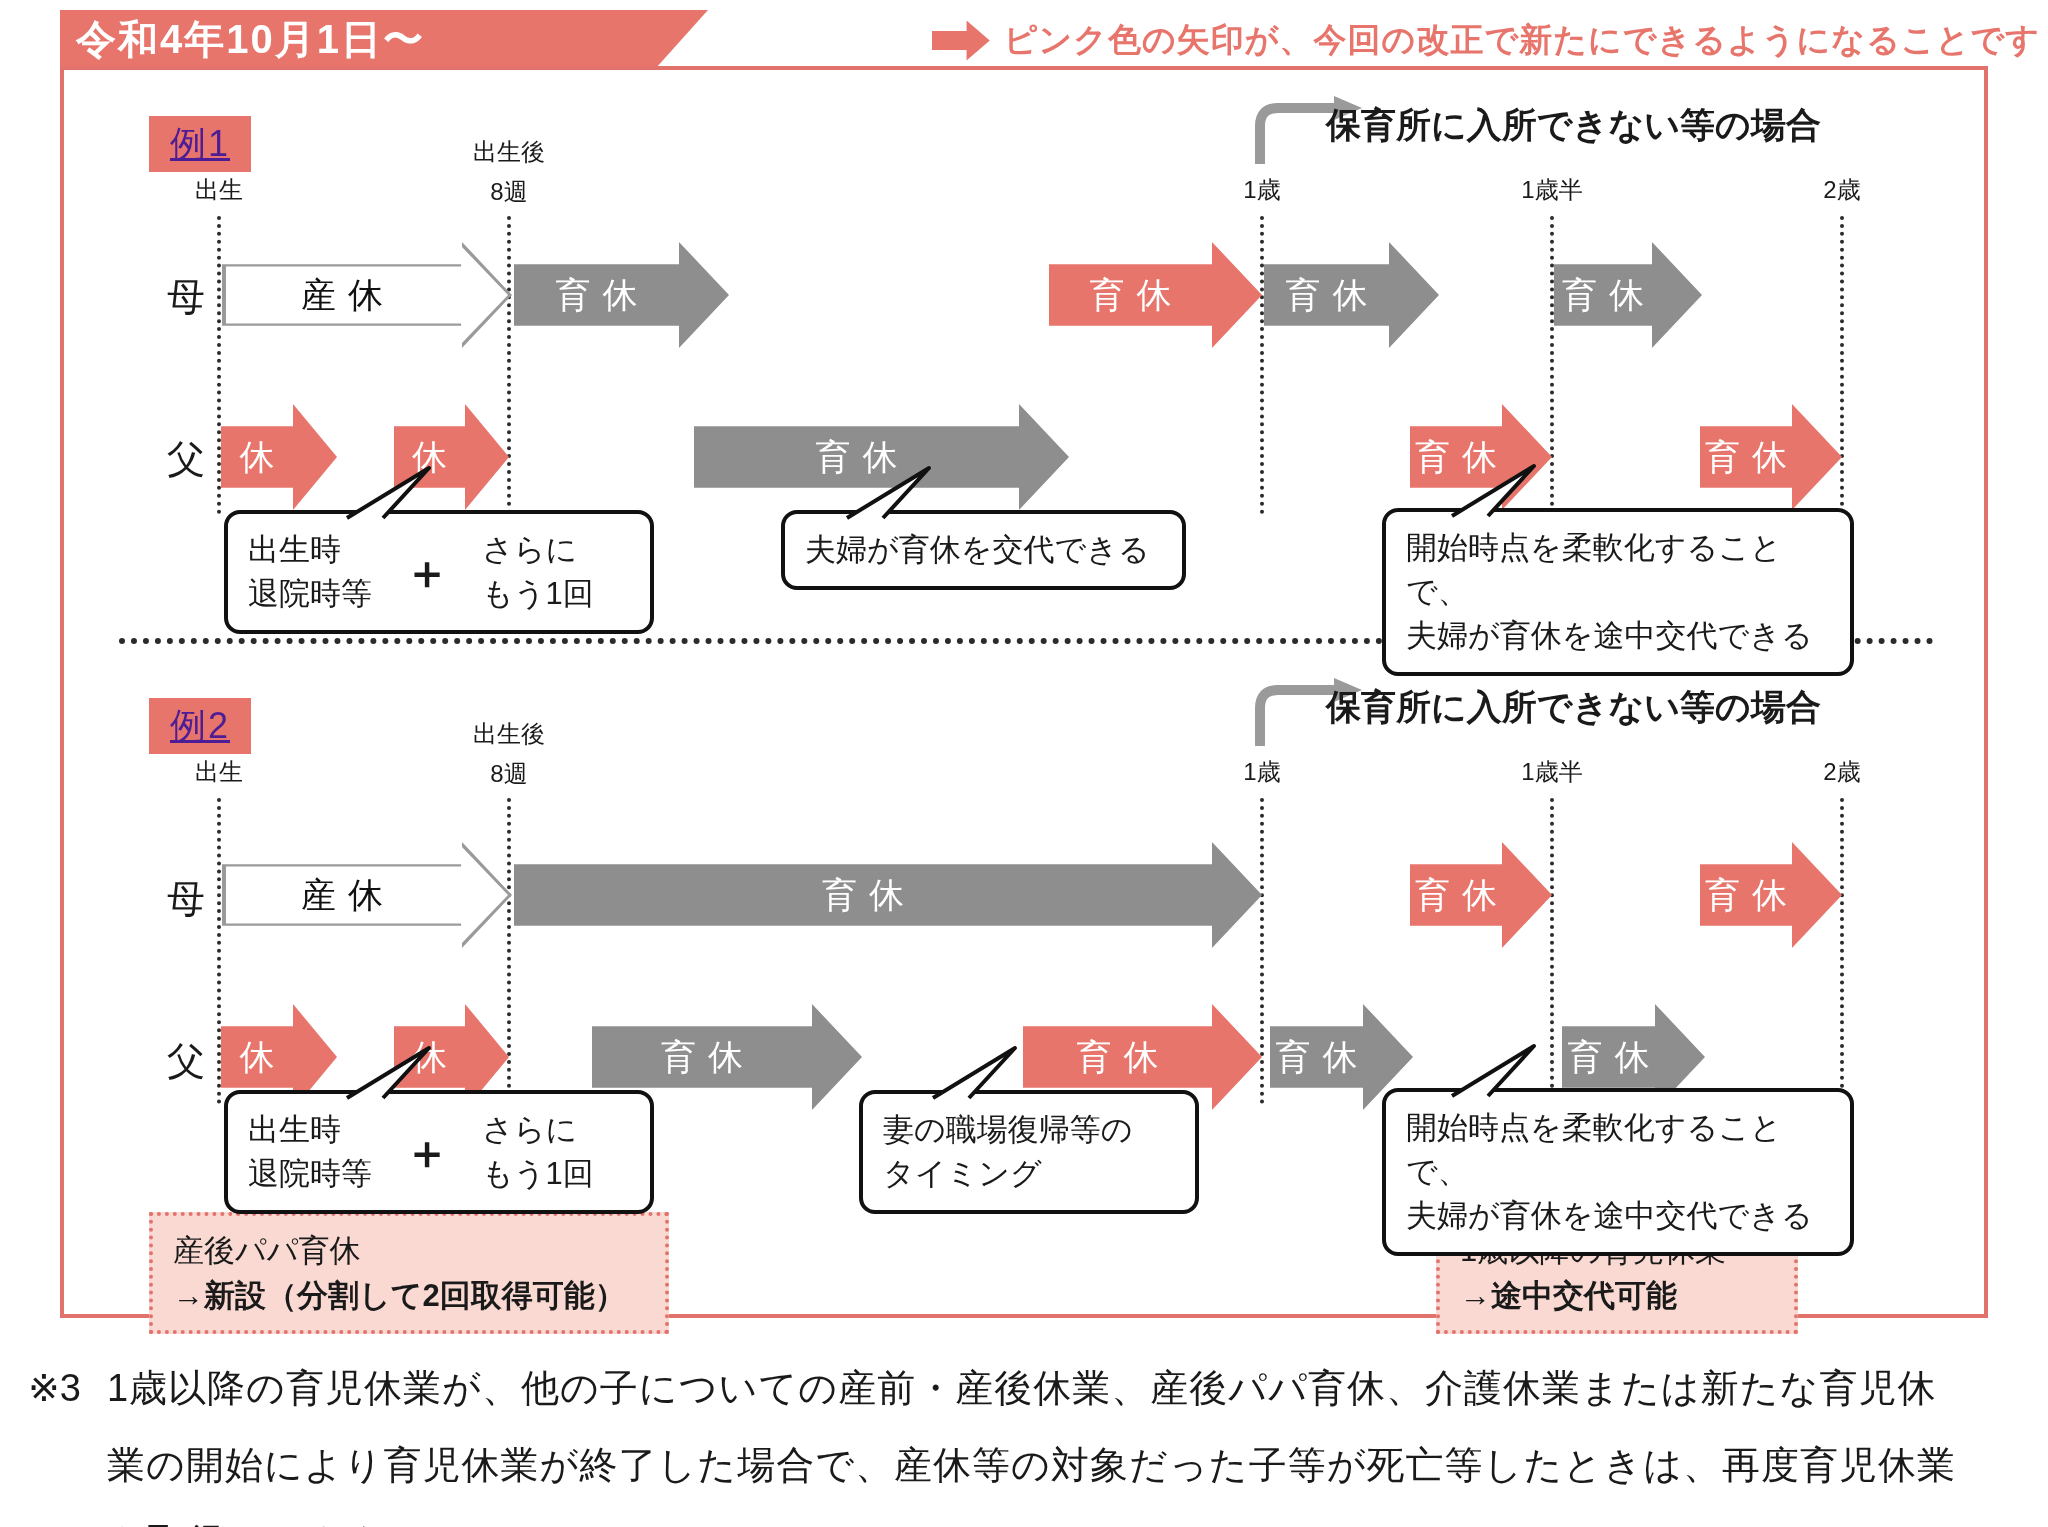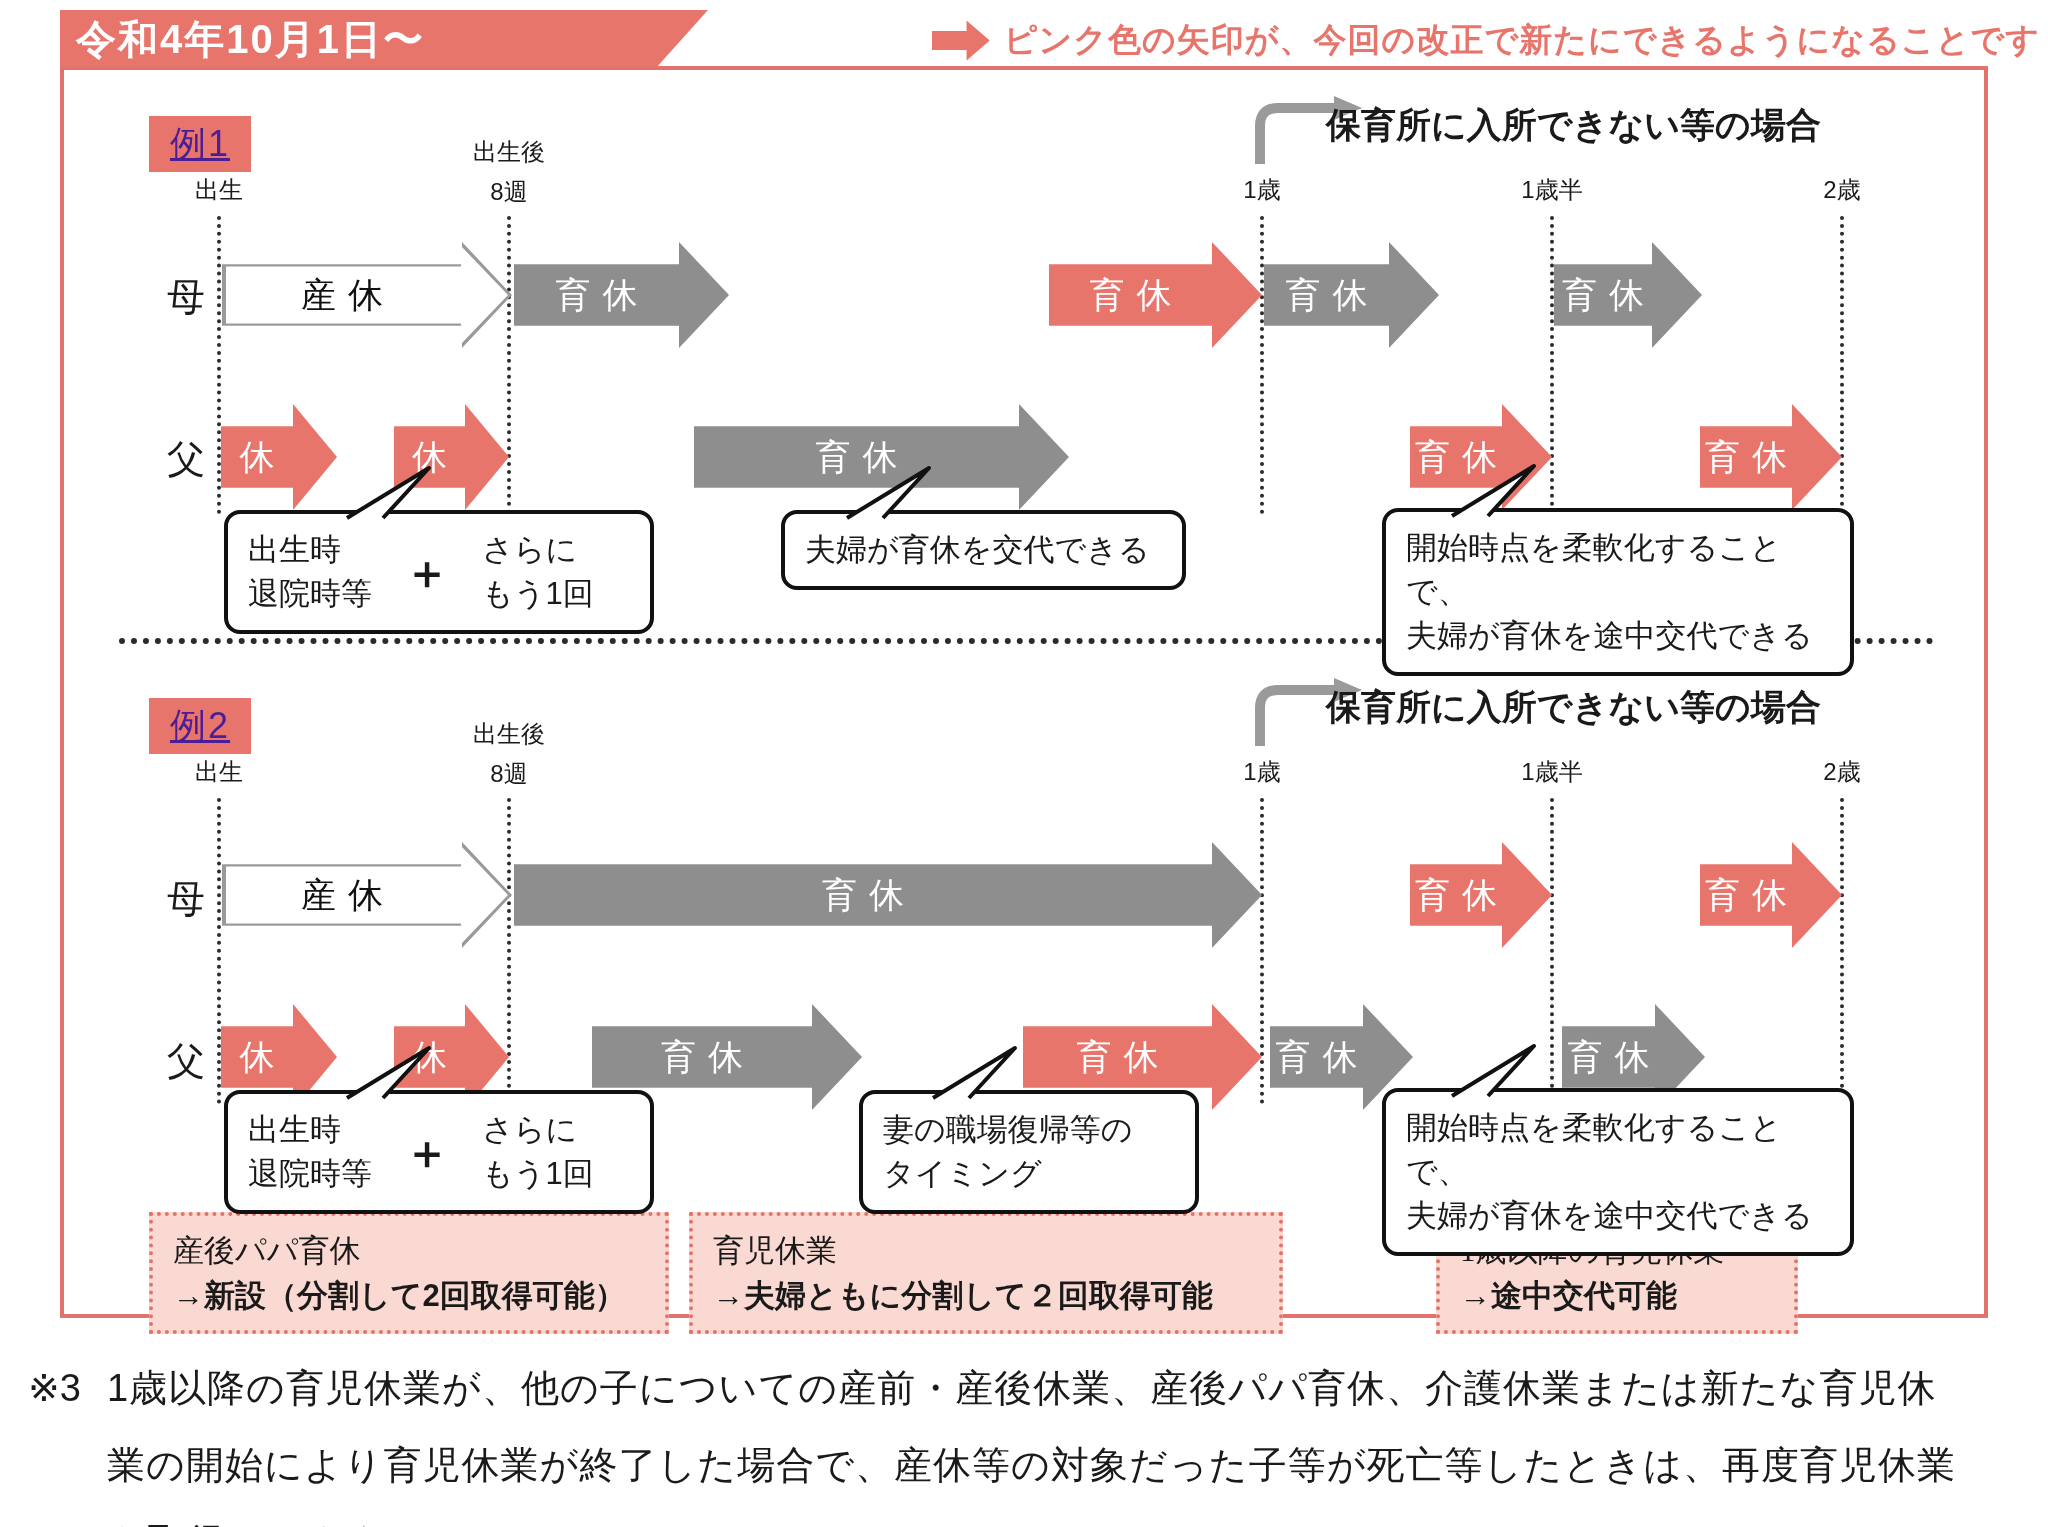--- a/index.html
+++ b/index.html
@@ -264,25 +264,21 @@
         <path d="M4 54 L86 4 L40 54" fill="#ffffff" stroke="#111111" stroke-width="4" stroke-linejoin="round"></path>
       </svg>
       <div>開始時点を柔軟化することで、</div>
       <div>夫婦が育休を途中交代できる</div>
     </div>
 
     <div class="hibox" style="left:85px;top:1142px;width:520px;">
       <div class="hi-title">産後パパ育休</div>
       <div class="hi-detail">→新設（分割して2回取得可能）</div>
     </div>
-    <div class="hibox" style="left:625px;top:1142px;width:594px;">
-      <div class="hi-title">育児休業</div>
-      <div class="hi-detail">→夫婦ともに分割して２回取得可能</div>
-    </div>
-    <div class="hibox" style="left:1372px;top:1142px;width:362px;font-family:Liberation Serif, serif;">
+    <div class="hibox" style="left:1372px;top:1142px;width:362px;">
       <div class="hi-title">1歳以降の育児休業</div>
       <div class="hi-detail">→途中交代可能</div>
     </div>
 
   </div>
 
   <div class="footnote">
     <div class="fn-marker">※3</div>
     <div class="fn-lines">
       <div>1歳以降の育児休業が、他の子についての産前・産後休業、産後パパ育休、介護休業または新たな育児休</div>

